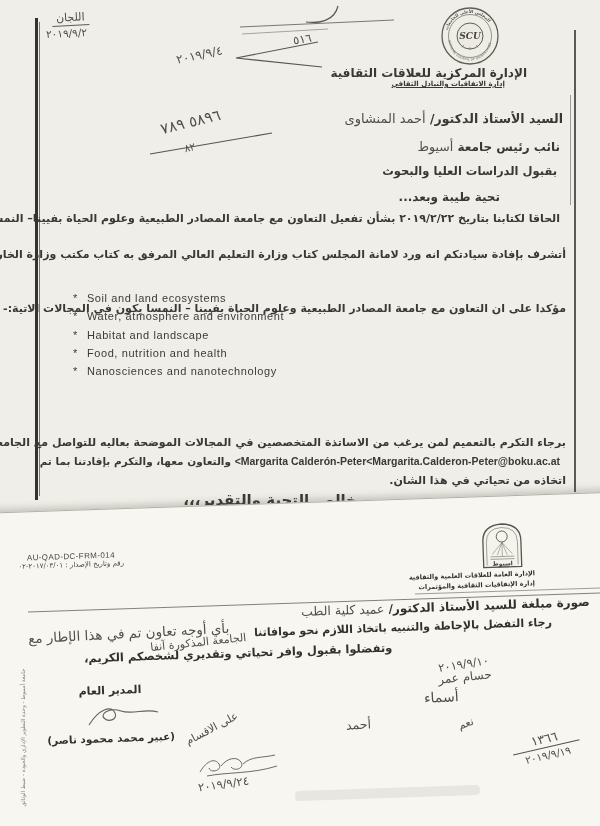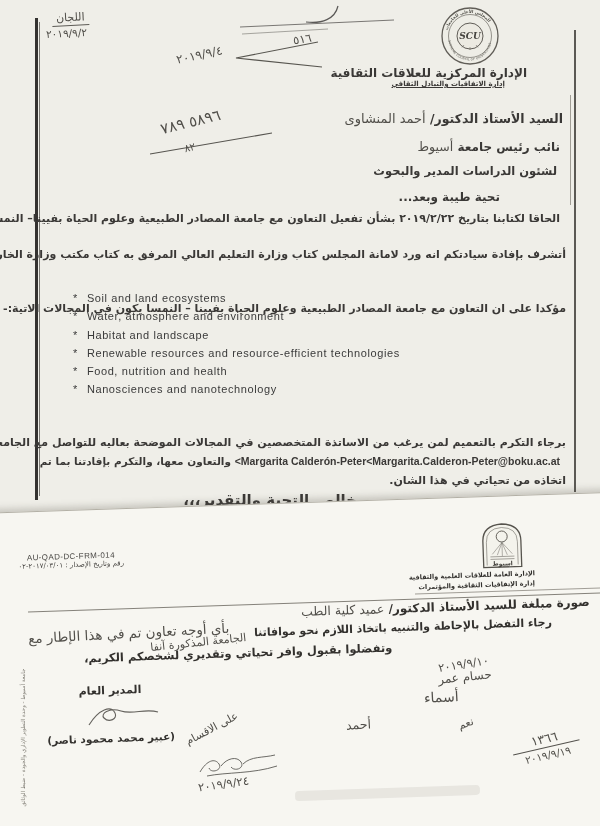--- a/index.html
+++ b/index.html
@@ -61,38 +61,37 @@
   <div class="abs p rtl" style="left:410px;top:80px;width:95px;text-align:center;font-size:7px;text-decoration:underline;">إدارة الاتفاقيات والتبادل الثقافي</div>
 
   <div class="abs p rtl" style="right:37px;top:111px;font-size:12.5px;">
     <span>السيد الأستاذ الدكتور/</span>
     <span class="hw" style="font-weight:normal;font-size:13px;">أحمد المنشاوى</span>
   </div>
   <div class="abs p rtl" style="right:40px;top:139px;font-size:12px;">
     <span>نائب رئيس جامعة</span>
     <span class="hw" style="font-weight:normal;font-size:12.5px;">أسيوط</span>
   </div>
-  <div class="abs p rtl" style="right:43px;top:164px;font-size:11.5px;">لشئون الدراسات المدير والبحوث</div>
+  <div class="abs p rtl" style="right:43px;top:164px;font-size:11.5px;">بقبول الدراسات العليا والبحوث</div>
 
   <span class="abs hw" style="left:160px;top:113px;font-size:15px;letter-spacing:2px;transform:rotate(-14deg);">٥٨٩٦ ٧٨٩</span>
   <svg class="abs" style="left:145px;top:125px;" width="135" height="35" viewBox="0 0 135 35">
     <path d="M5,29 L127,8" fill="none" stroke="#56544f" stroke-width="1.1"></path>
   </svg>
   <span class="abs hw" style="left:184px;top:141px;font-size:10.5px;transform:rotate(-14deg);">٨٢</span>
 
   <div class="abs p rtl" style="right:100px;top:190px;font-size:12px;">تحية طيبة وبعد...</div>
   <div class="abs p rtl" style="right:40px;top:212px;font-size:11px;">الحاقا لكتابنا بتاريخ  ٢٠١٩/٢/٢٢ بشأن تفعيل التعاون مع جامعة المصادر الطبيعية وعلوم الحياة بفيينا– النمسا .</div>
   <div class="abs p rtl" style="right:34px;top:248px;font-size:11px;">أتشرف بإفادة سيادتكم انه ورد لامانة المجلس كتاب وزارة التعليم العالي المرفق به كتاب مكتب وزارة الخارجية بالنمسا</div>
   <div class="abs p rtl" style="right:34px;top:267px;font-size:11px;margin-top:35px;">مؤكدا على ان التعاون مع جامعة المصادر الطبيعية وعلوم الحياة بفيينا – النمسا يكون في المجالات الاتية:-</div>
 
   <div class="abs en" style="left:73px;top:289px;">
     <div class="bullet-row"><span class="b">*</span><span>Soil and land ecosystems</span></div>
     <div class="bullet-row"><span class="b">*</span><span>Water, atmosphere and environment</span></div>
     <div class="bullet-row"><span class="b">*</span><span>Habitat and landscape</span></div>
-    <div class="bullet-row"><span class="b">*</span><span>Renewable resources and resource-efficient technologies</span></div>
     <div class="bullet-row"><span class="b">*</span><span>Food, nutrition and health</span></div>
     <div class="bullet-row"><span class="b">*</span><span>Nanosciences and nanotechnology</span></div>
   </div>
 
   <div class="abs p rtl" style="right:34px;top:436px;font-size:11px;">برجاء التكرم بالتعميم لمن يرغب من الاساتذة المتخصصين في المجالات الموضحة بعاليه للتواصل مع الجامعة من خلال</div>
   <div class="abs p rtl" dir="rtl" style="right:40px;top:455px;font-size:10.5px;text-align:center;">
     <span class="en">Margarita Calderón-Peter&lt;Margarita.Calderon-Peter@boku.ac.at&gt;</span>
     <span>والتعاون معها، والتكرم بإفادتنا بما تم</span>
   </div>
   <div class="abs p rtl" style="right:34px;top:474px;font-size:11px;">اتخاذه من تحياتي في هذا الشان.</div>

